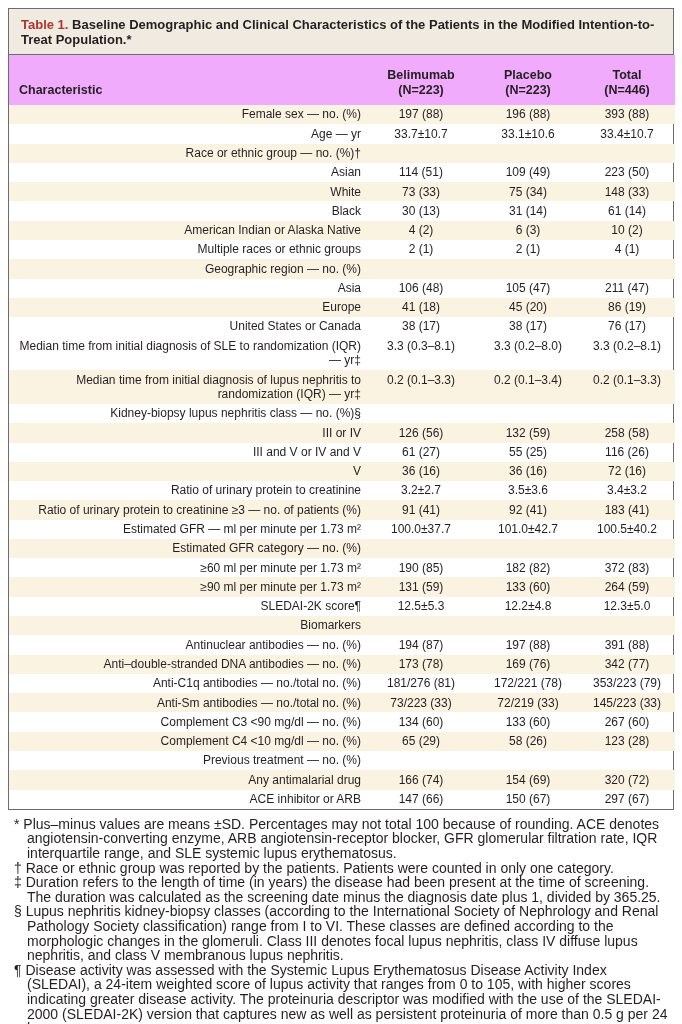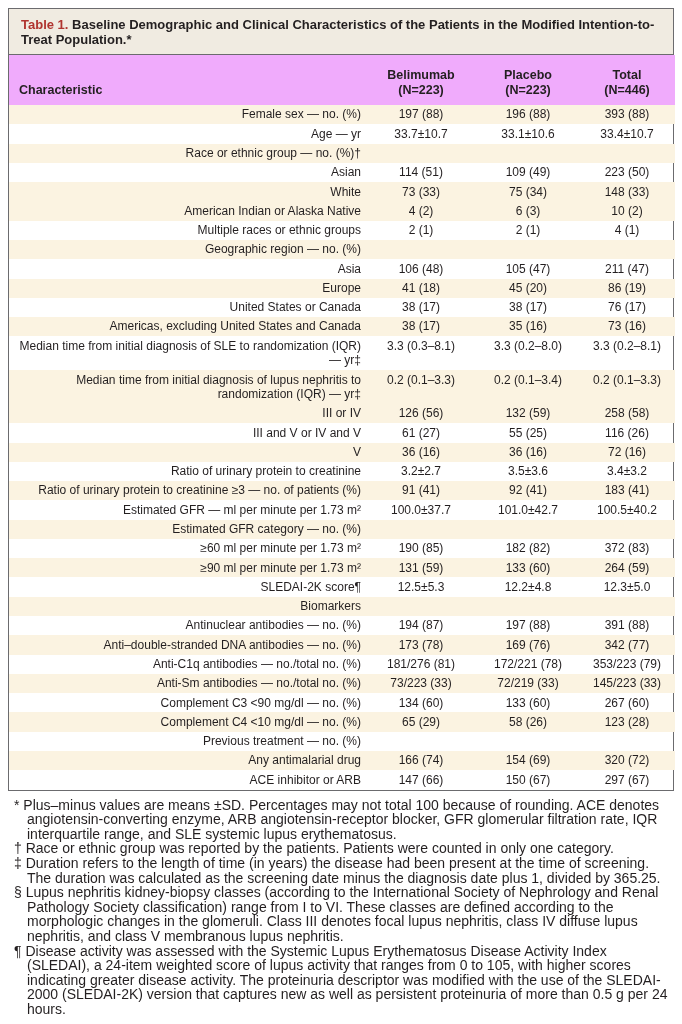--- a/index.html
+++ b/index.html
@@ -131,20 +131,26 @@
             <td class="val">114 (51)</td>
             <td class="val">109 (49)</td>
             <td class="val">223 (50)</td>
           </tr>
           <tr class="shade">
             <td class="lbl ind">White</td>
             <td class="val">73 (33)</td>
             <td class="val">75 (34)</td>
             <td class="val">148 (33)</td>
           </tr>
+          <tr>
+            <td class="lbl ind">Black</td>
+            <td class="val">30 (13)</td>
+            <td class="val">31 (14)</td>
+            <td class="val">61 (14)</td>
+          </tr>
           <tr class="shade">
             <td class="lbl ind">American Indian or Alaska Native</td>
             <td class="val">4 (2)</td>
             <td class="val">6 (3)</td>
             <td class="val">10 (2)</td>
           </tr>
           <tr>
             <td class="lbl ind">Multiple races or ethnic groups</td>
             <td class="val">2 (1)</td>
             <td class="val">2 (1)</td>
@@ -167,37 +173,37 @@
             <td class="val">41 (18)</td>
             <td class="val">45 (20)</td>
             <td class="val">86 (19)</td>
           </tr>
           <tr>
             <td class="lbl ind">United States or Canada</td>
             <td class="val">38 (17)</td>
             <td class="val">38 (17)</td>
             <td class="val">76 (17)</td>
           </tr>
-          <tr class="shade">
-            <td class="lbl ind">Americas, excluding United States and Canada</td>
-            <td class="val">38 (17)</td>
-            <td class="val">35 (16)</td>
-            <td class="val">73 (16)</td>
-          </tr>
           <tr>
             <td class="lbl hang">Median time from initial diagnosis of SLE to randomization (IQR) — yr‡</td>
             <td class="val">3.3 (0.3–8.1)</td>
             <td class="val">3.3 (0.2–8.0)</td>
             <td class="val">3.3 (0.2–8.1)</td>
           </tr>
           <tr class="shade">
             <td class="lbl hang">Median time from initial diagnosis of lupus nephritis to randomization (IQR) — yr‡</td>
             <td class="val">0.2 (0.1–3.3)</td>
             <td class="val">0.2 (0.1–3.4)</td>
             <td class="val">0.2 (0.1–3.3)</td>
+          </tr>
+          <tr>
+            <td class="lbl">Kidney-biopsy lupus nephritis class — no. (%)§</td>
+            <td class="val"></td>
+            <td class="val"></td>
+            <td class="val"></td>
           </tr>
           <tr class="shade">
             <td class="lbl ind">III or IV</td>
             <td class="val">126 (56)</td>
             <td class="val">132 (59)</td>
             <td class="val">258 (58)</td>
           </tr>
           <tr>
             <td class="lbl ind">III and V or IV and V</td>
             <td class="val">61 (27)</td>

